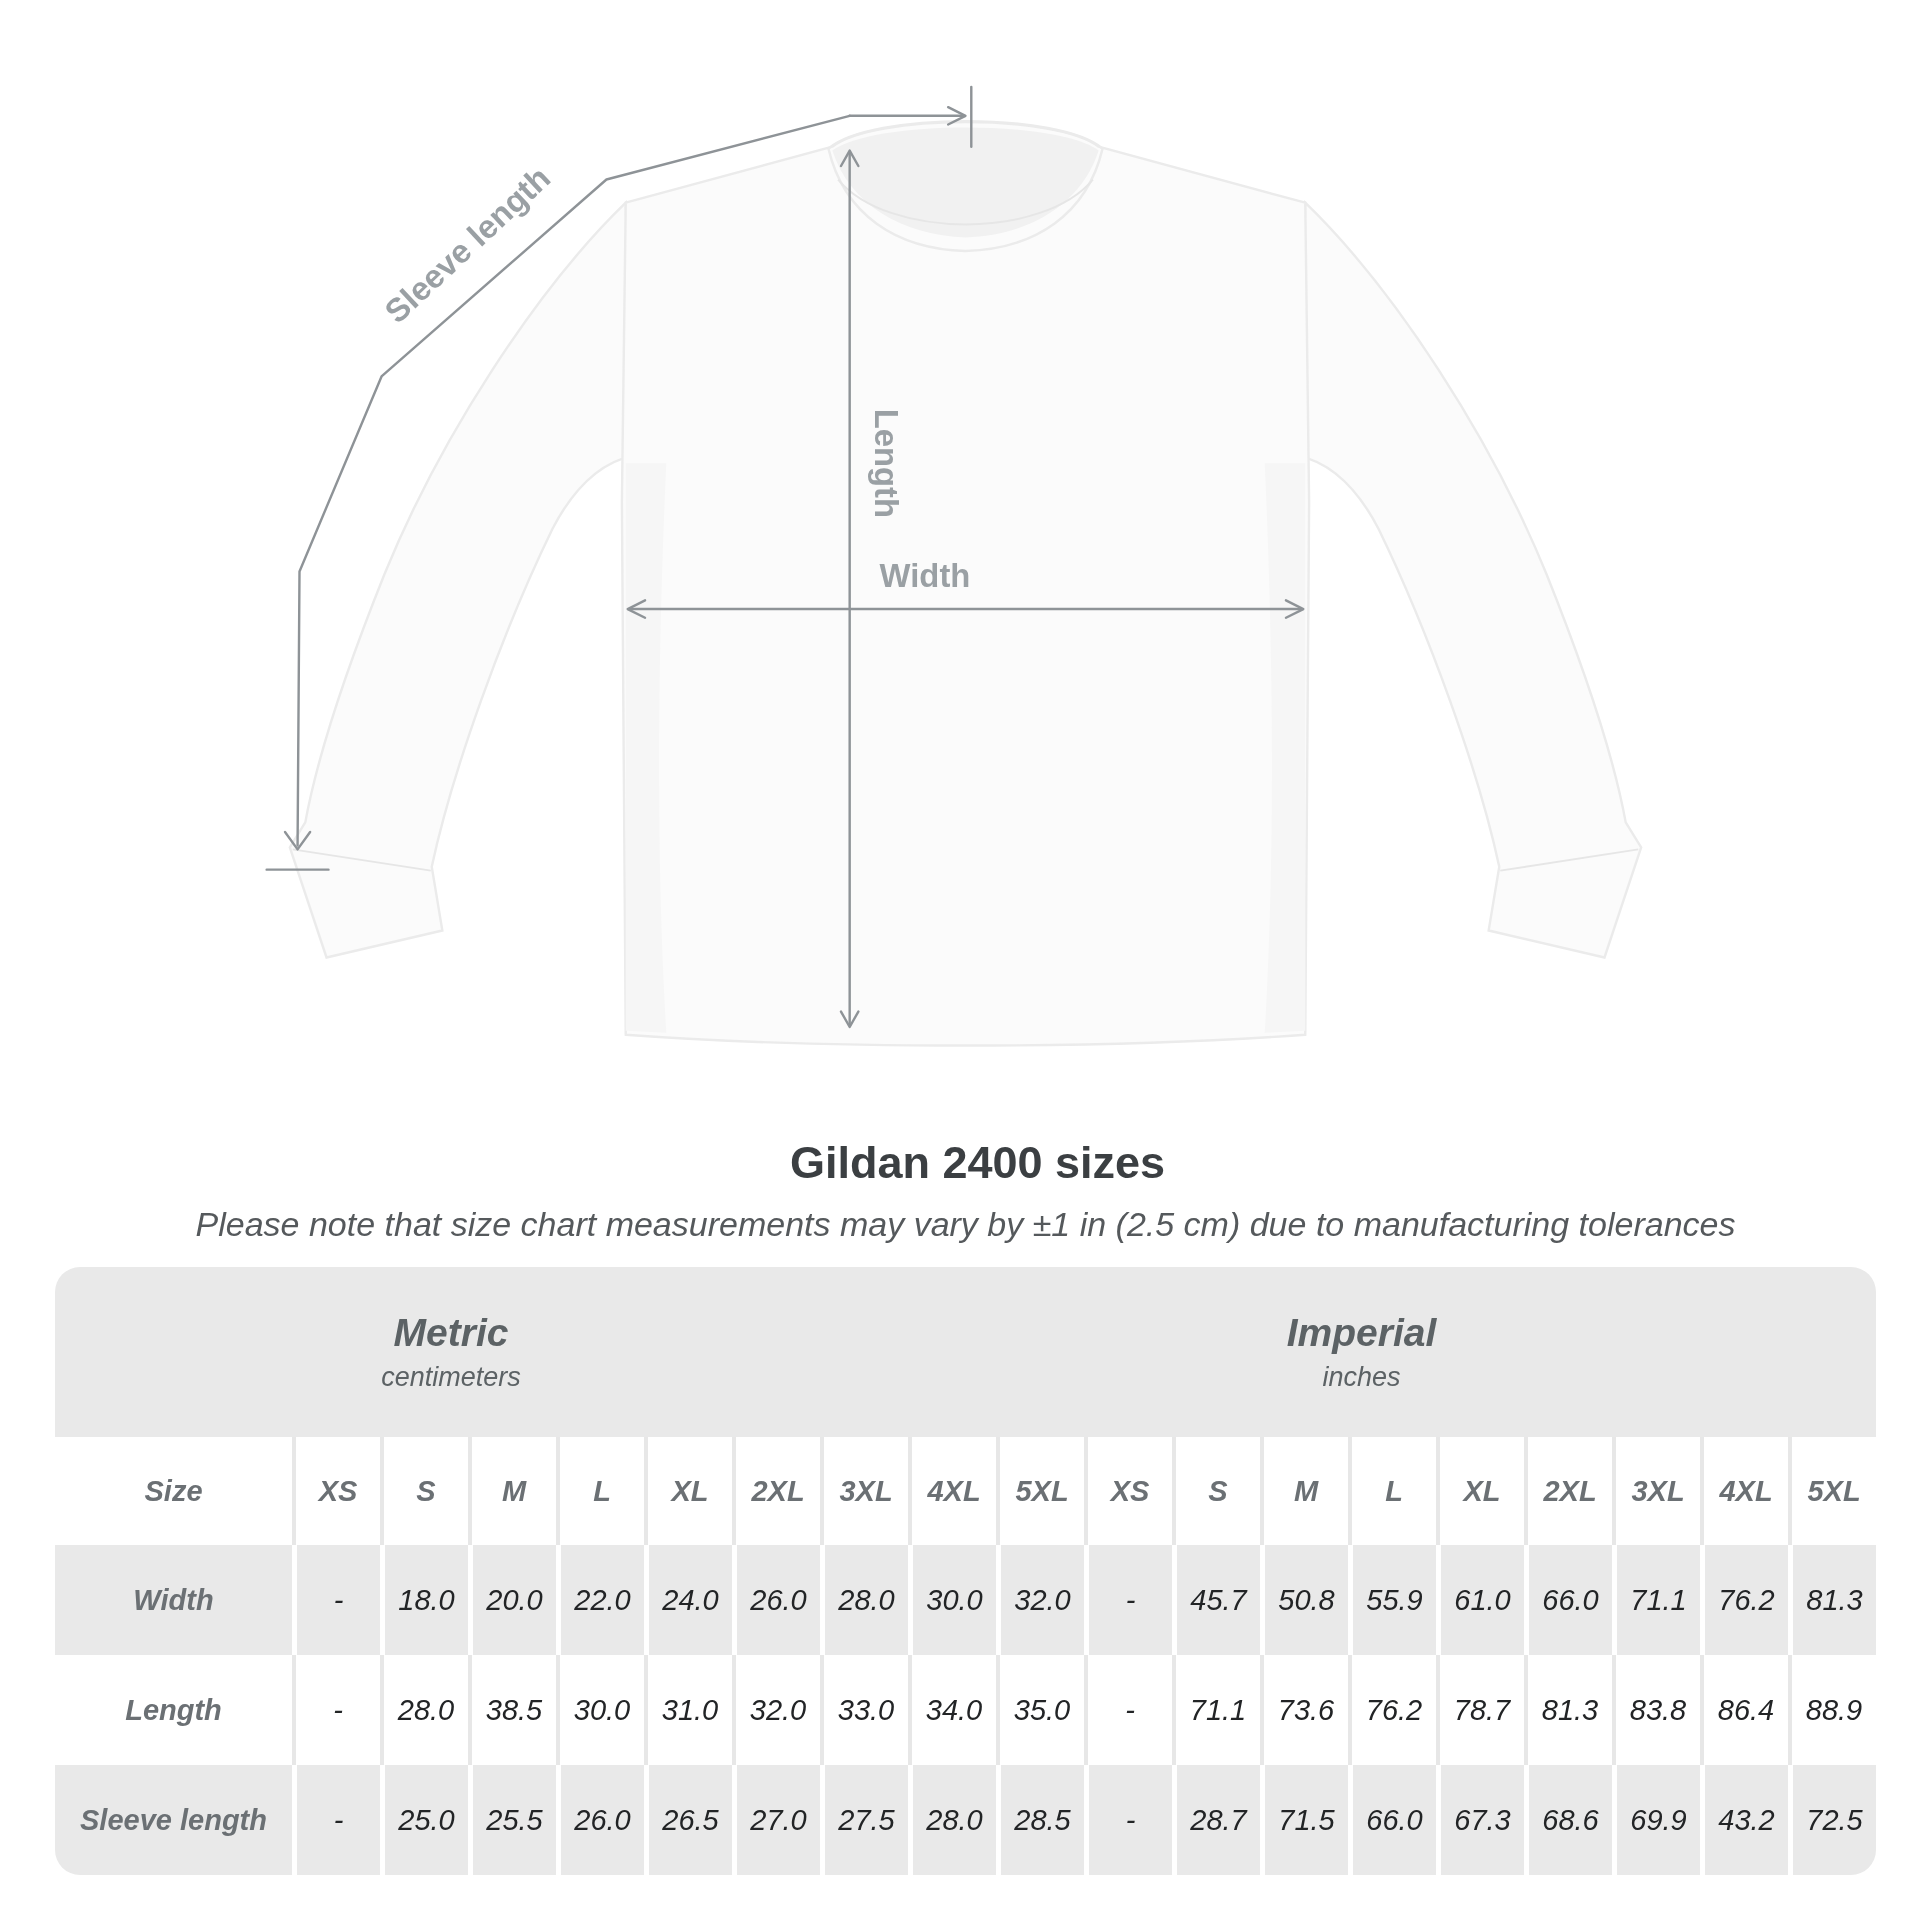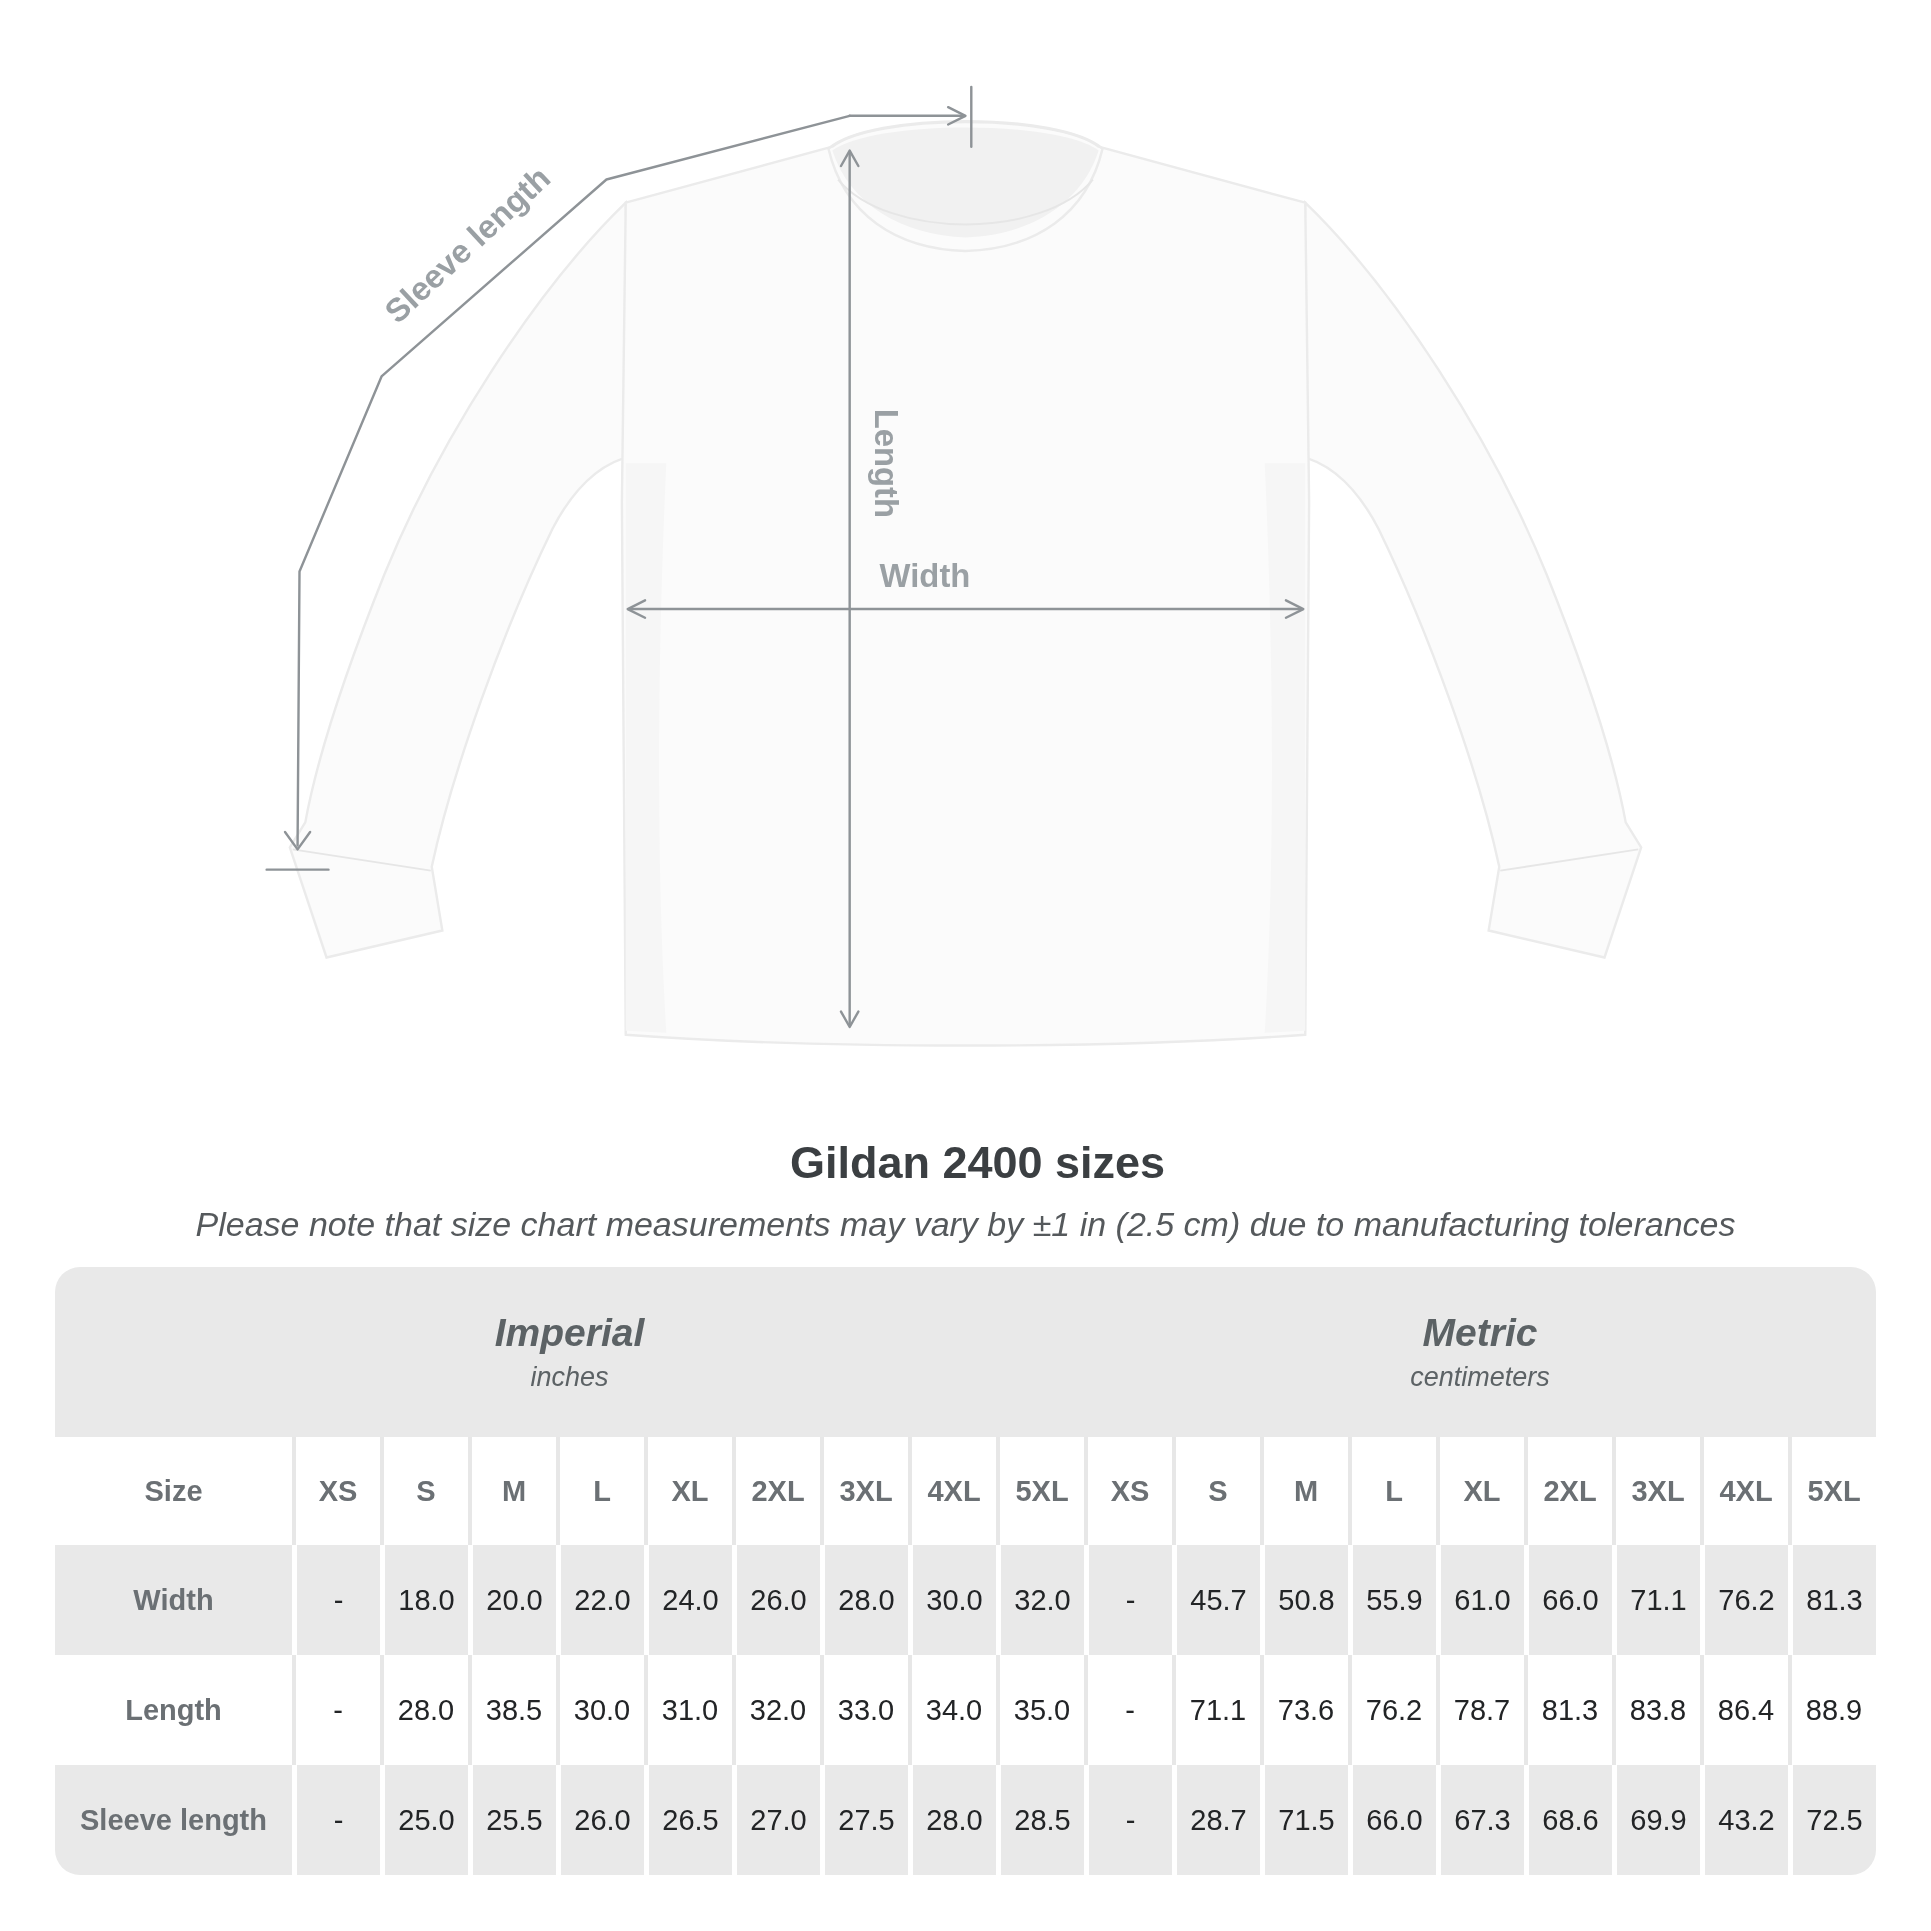--- a/index.html
+++ b/index.html
@@ -37,21 +37,21 @@
 
   
   .size-table{position:absolute;left:55px;top:1267px;width:1821px;height:608px;
     border-radius:25px;overflow:hidden;background:#fff;}
   .band{display:flex;height:170px;background:var(--stripe);color:#5c6265;}
   .band-group{display:flex;flex-direction:column;align-items:center;justify-content:center;gap:7.7px;}
   .band-group.left{width:calc(237px + (100% - 237px)/2);}
   .band-group.right{width:calc((100% - 237px)/2);}
   .band-title{font-size:39px;font-weight:bold;font-style:italic;}
   .band-sub{font-size:27px;font-style:italic;}
-  .grid{display:grid;grid-template-columns:237px repeat(18,1fr);grid-template-rows:108px 110px 110px 110px;}
+  .grid{display:grid;grid-template-columns:237px repeat(18,1fr);grid-template-rows:108px 110px 110px 110px;font-style:italic;}
   .cell{display:flex;align-items:center;justify-content:center;font-size:29px;background:#fff;}
   .cell.gray{background:var(--stripe);}
   .cell.head{font-weight:bold;color:var(--header-text);}
   .cell.rowlabel{font-weight:bold;color:var(--header-text);}
   .cell.val{color:var(--value-text);}
   .cell.sep{border-left:4.8px solid var(--sep-on-white);}
   .cell.sep.gray{border-left:5.8px solid var(--sep-on-gray);}
 </style>
 </head>
 <body>
@@ -102,27 +102,27 @@
       <path class="measure" d="M 1332 622 L 1350 631 L 1332 640"></path>
       <text class="mlabel" x="958" y="608" text-anchor="middle">Width</text>
     </g>
   </svg>
 
   <div class="page-title">Gildan 2400 sizes</div>
   <div class="page-subtitle">Please note that size chart measurements may vary by ±1 in (2.5 cm) due to manufacturing tolerances</div>
 
   <div class="size-table">
     <div class="band">
+      <div class="band-group right">
+        <div class="band-title">Metric</div>
+        <div class="band-sub">centimeters</div>
+      </div>
       <div class="band-group left">
         <div class="band-title">Imperial</div>
         <div class="band-sub">inches</div>
-      </div>
-      <div class="band-group right">
-        <div class="band-title">Metric</div>
-        <div class="band-sub">centimeters</div>
       </div>
     </div>
     <div class="grid" id="table-grid">
         <div class="cell head">Size</div>
         <div class="cell head sep">XS</div>
         <div class="cell head sep">S</div>
         <div class="cell head sep">M</div>
         <div class="cell head sep">L</div>
         <div class="cell head sep">XL</div>
         <div class="cell head sep">2XL</div>

